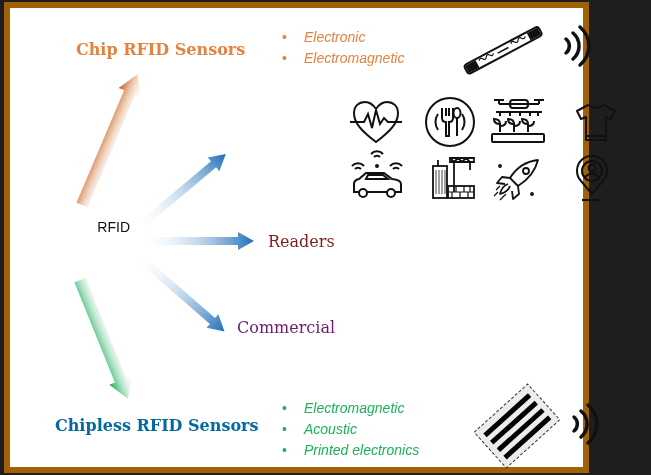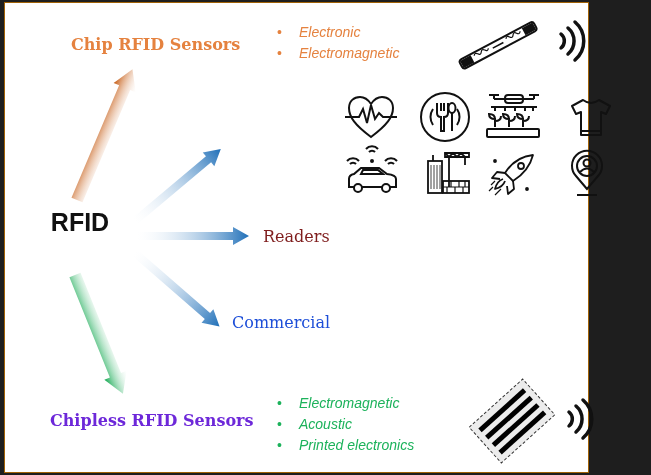--- a/index.html
+++ b/index.html
@@ -5,30 +5,30 @@
     html, body { margin: 0; padding: 0; }
     body {
       width: 651px; height: 475px; overflow: hidden;
       background: #1e1e1e;
       position: relative;
       font-family: "Liberation Serif", serif;
     }
     #canvas {
       position: absolute; left: 4px; top: 2px; width: 585px; height: 471px;
       background: #ffffff;
-      border: 1px solid #a16207;
+      border: 6px solid #a16207;
       box-sizing: border-box;
     }
     .abs { position: absolute; }
     .serif { font-family: "DejaVu Serif", "Liberation Serif", serif; }
     .sans { font-family: "Liberation Sans", "DejaVu Sans", sans-serif; }
     #chip-title { left: 66px; top: 32px; font-size: 16px; font-weight: bold; }
     #chipless-title { left: 45px; top: 408px; font-size: 16px; font-weight: bold; }
-    #center-label { left: 30px; top: 206px; width: 90px; text-align: center;
-      font-size: 25px; font-weight: bold; color: #111; line-height: 27px; }
+    #center-label { left: 30px; top: 206px; width: 90px; text-align: right;
+      font-size: 14px; font-weight: normal; color: #111; line-height: 27px; }
     .branch { font-size: 16px; }
     #lbl-apps { left: 220px; top: 131px; }
     #lbl-readers { left: 258px; top: 224px; }
     #lbl-commercial { left: 227px; top: 309px; line-height: 21px; }
     ul.bul { list-style: none; margin: 0; padding: 0; font-style: italic; font-size: 14px; }
     ul.bul li { position: relative; padding-left: 22px; height: 21px; line-height: 21px; }
     ul.bul li .dot { position: absolute; left: 0; top: 0; font-style: normal; }
     #chip-bullets { left: 272px; top: 19px; }
     #chipless-bullets { left: 272px; top: 390px; }
     svg { position: absolute; left: 0; top: 0; overflow: visible; }
@@ -68,28 +68,28 @@
     </g>
     <g transform="translate(132,233)">
       <polygon points="0,-4 96,-4 96,-9 112,0 96,9 96,4 0,4" fill="url(#gBlue)"></polygon>
     </g>
     <g transform="translate(130,250) rotate(41)">
       <polygon points="0,-4 96,-4 96,-9 112,0 96,9 96,4 0,4" fill="url(#gBlue)"></polygon>
     </g>
   </svg>
 
   <div id="chip-title" class="abs serif" style="color:#e5823f">Chip RFID Sensors</div>
-  <div id="chipless-title" class="abs serif" style="color:#6d28d9">Chipless RFID Sensors</div>
+  <div id="chipless-title" class="abs serif" style="color:#0369a1">Chipless RFID Sensors</div>
 
   <div id="center-label" class="abs sans">
     <div>RFID</div>
   </div>
 
   <div id="lbl-readers" class="abs serif branch" style="color:#7f1d1d">Readers</div>
-  <div id="lbl-commercial" class="abs serif branch" style="color:#1d4ed8">
+  <div id="lbl-commercial" class="abs serif branch" style="color:#701a75">
     <div>Commercial</div>
   </div>
 
   <ul id="chip-bullets" class="abs bul sans" style="color:#e5823f">
     <li><span class="dot">•</span><span>Electronic</span></li>
     <li><span class="dot">•</span><span>Electromagnetic</span></li>
   </ul>
 
   <ul id="chipless-bullets" class="abs bul sans" style="color:#1cb25b">
     <li><span class="dot">•</span><span>Electromagnetic</span></li>

